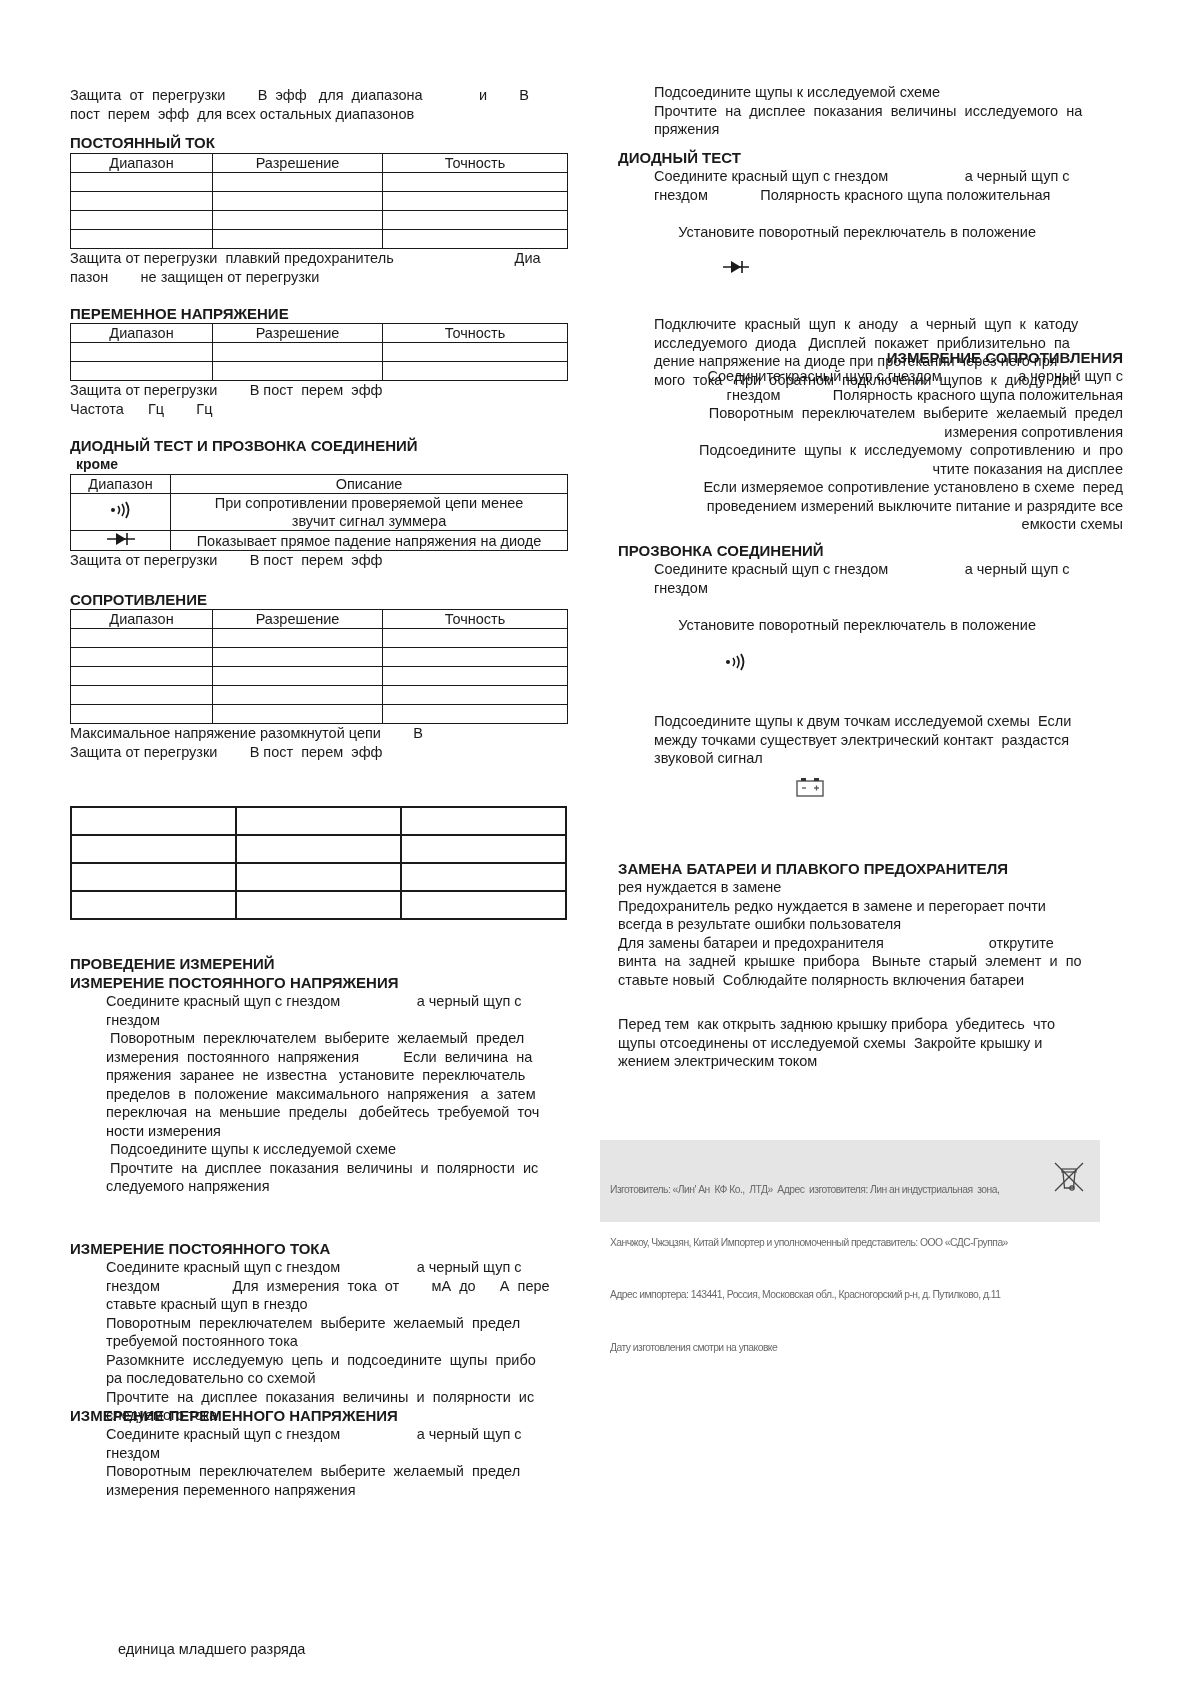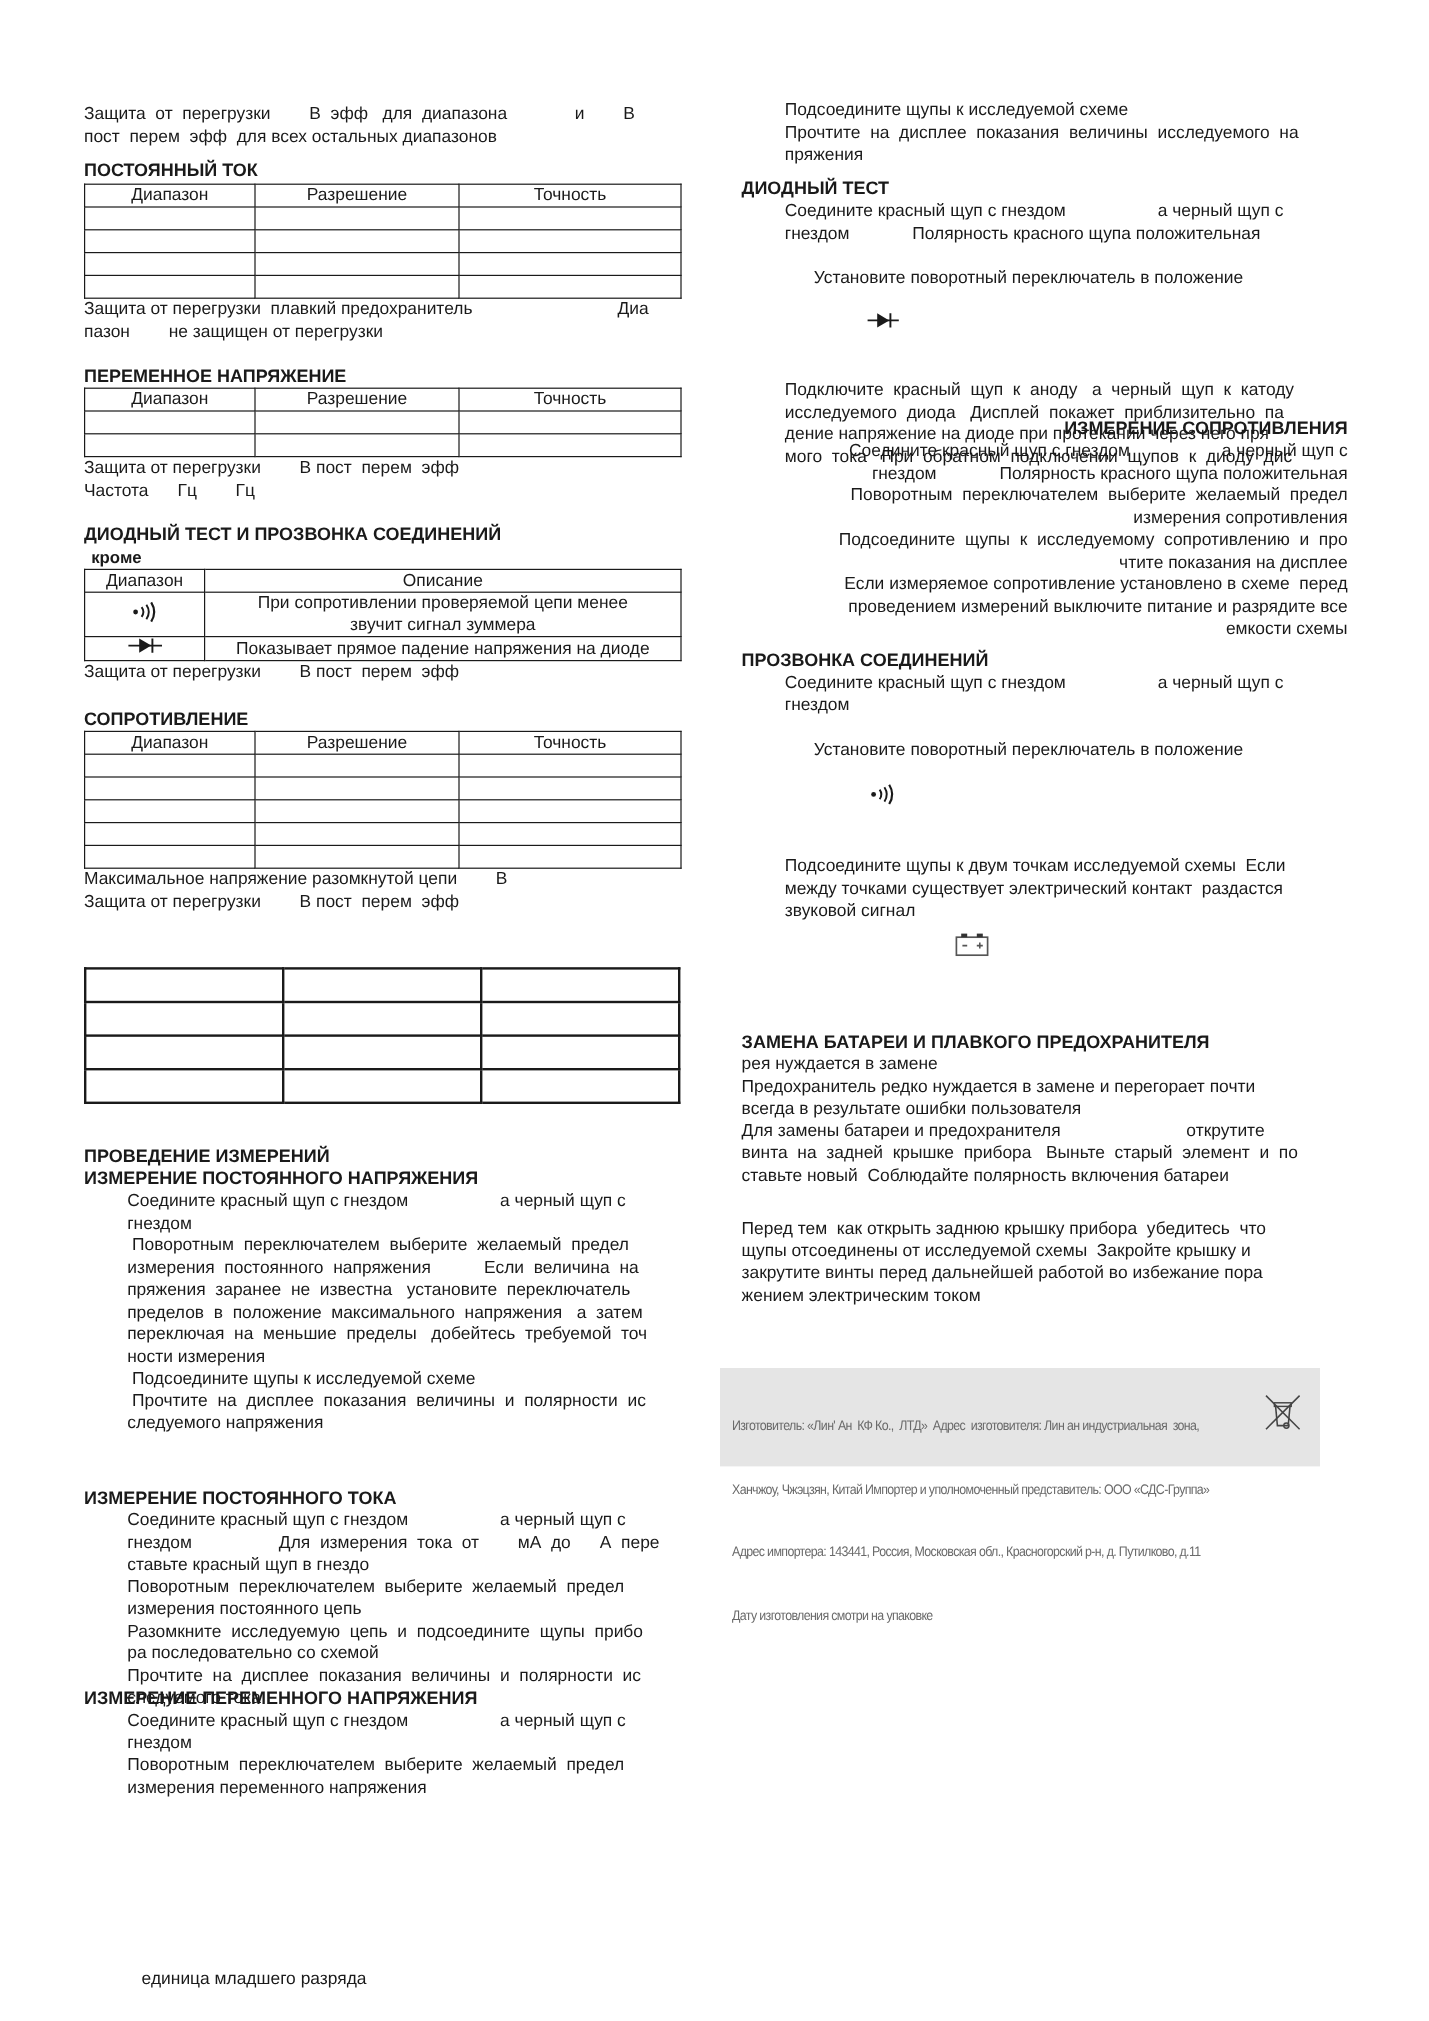--- a/index.html
+++ b/index.html
@@ -238,21 +238,21 @@
   </div>
 </div>
 
 <div class="col left" style="top:1210px;margin-top:29px;">
   <div class="h">ИЗМЕРЕНИЕ ПОСТОЯННОГО ТОКА</div>
   <div class="ind">
     <div class="p">Соедините красный щуп с гнездом                   а черный щуп с</div>
     <div class="p">гнездом                  Для  измерения  тока  от        мА  до      А  пере</div>
     <div class="p">ставьте красный щуп в гнездо</div>
     <div class="p">Поворотным  переключателем  выберите  желаемый  предел</div>
-    <div class="p">измерения постоянного цепь</div>
+    <div class="p">требуемой постоянного тока</div>
     <div class="p">Разомкните  исследуемую  цепь  и  подсоедините  щупы  прибо</div>
     <div class="p">ра последовательно со схемой</div>
     <div class="p">Прочтите  на  дисплее  показания  величины  и  полярности  ис</div>
     <div class="p">следуемого тока</div>
   </div>
 </div>
 
 <div class="col left" style="top:1406px;">
   <div class="h">ИЗМЕРЕНИЕ ПЕРЕМЕННОГО НАПРЯЖЕНИЯ</div>
   <div class="ind">
@@ -349,21 +349,20 @@
   <div class="p">Предохранитель редко нуждается в замене и перегорает почти</div>
   <div class="p">всегда в результате ошибки пользователя</div>
   <div class="p">Для замены батареи и предохранителя                          открутите</div>
   <div class="p">винта  на  задней  крышке  прибора   Выньте  старый  элемент  и  по</div>
   <div class="p">ставьте новый  Соблюдайте полярность включения батареи</div>
 </div>
 
 <div class="col right" style="top:1015px;">
   <div class="p">Перед тем  как открыть заднюю крышку прибора  убедитесь  что</div>
   <div class="p">щупы отсоединены от исследуемой схемы  Закройте крышку и</div>
-  <div class="p">закрутите винты перед дальнейшей работой во избежание пора</div>
   <div class="p">жением электрическим током</div>
 </div>
 
 <div class="footer">
   <div class="txt">
     <div>Изготовитель: «Лин' Ан  КФ Ко.,  ЛТД»  Адрес  изготовителя: Лин ан индустриальная  зона,</div>
     <div>Ханчжоу, Чжэцзян, Китай Импортер и уполномоченный представитель: ООО «СДС-Группа»</div>
     <div>Адрес импортера: 143441, Россия, Московская обл., Красногорский р-н, д. Путилково, д.11</div>
     <div>Дату изготовления смотри на упаковке</div>
   </div>

